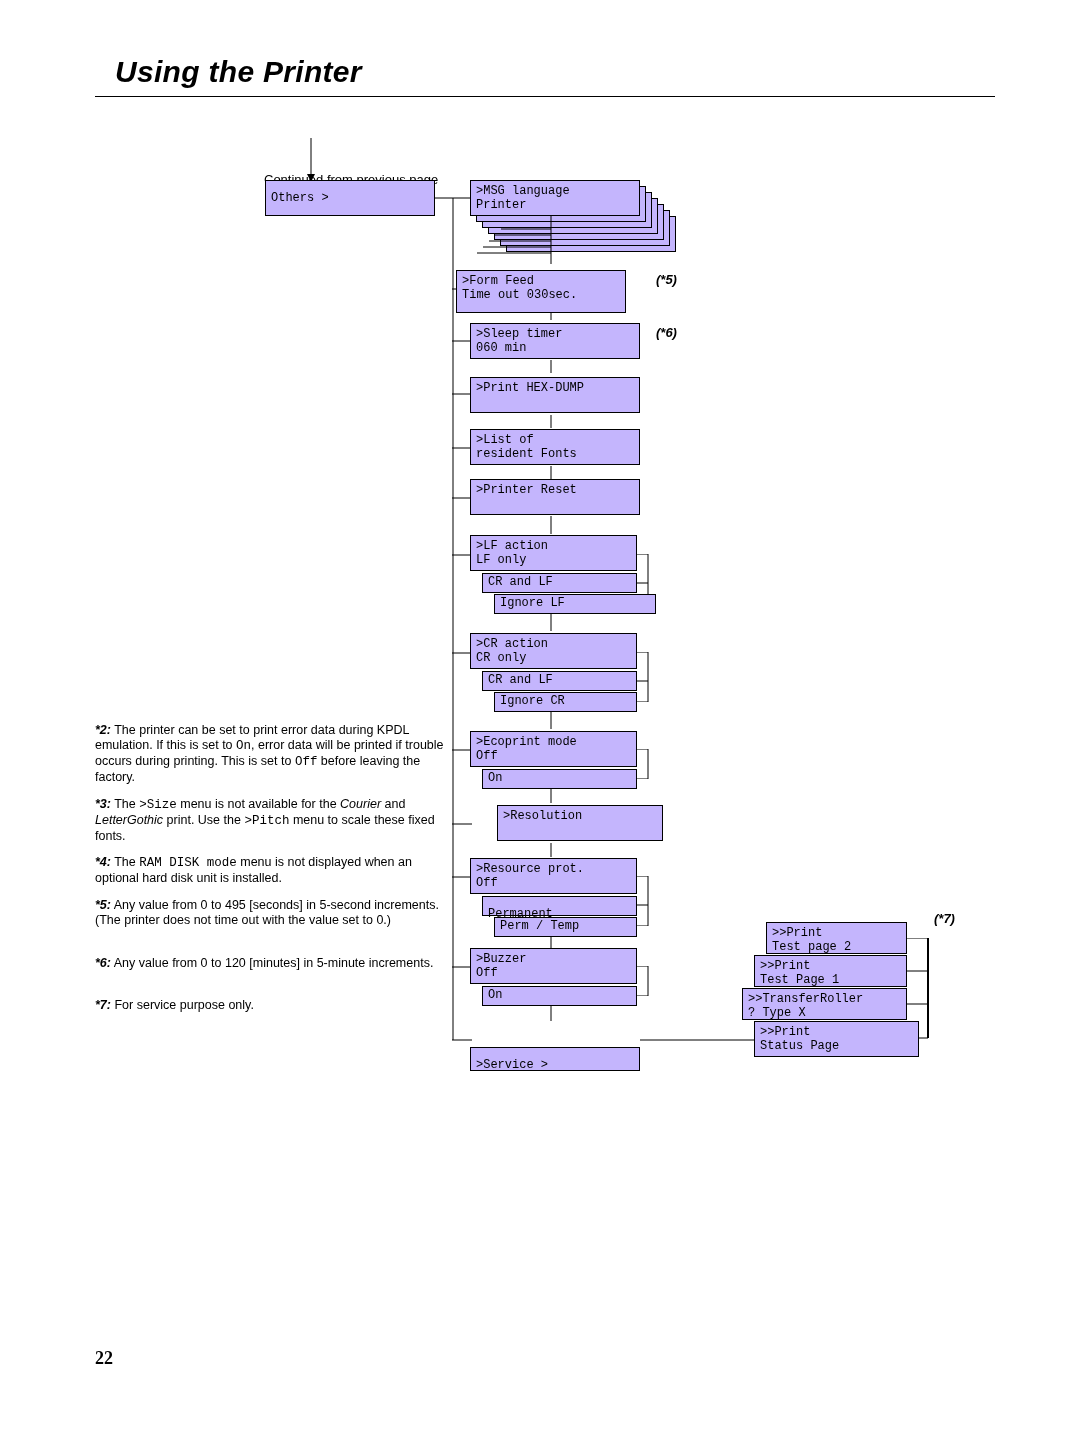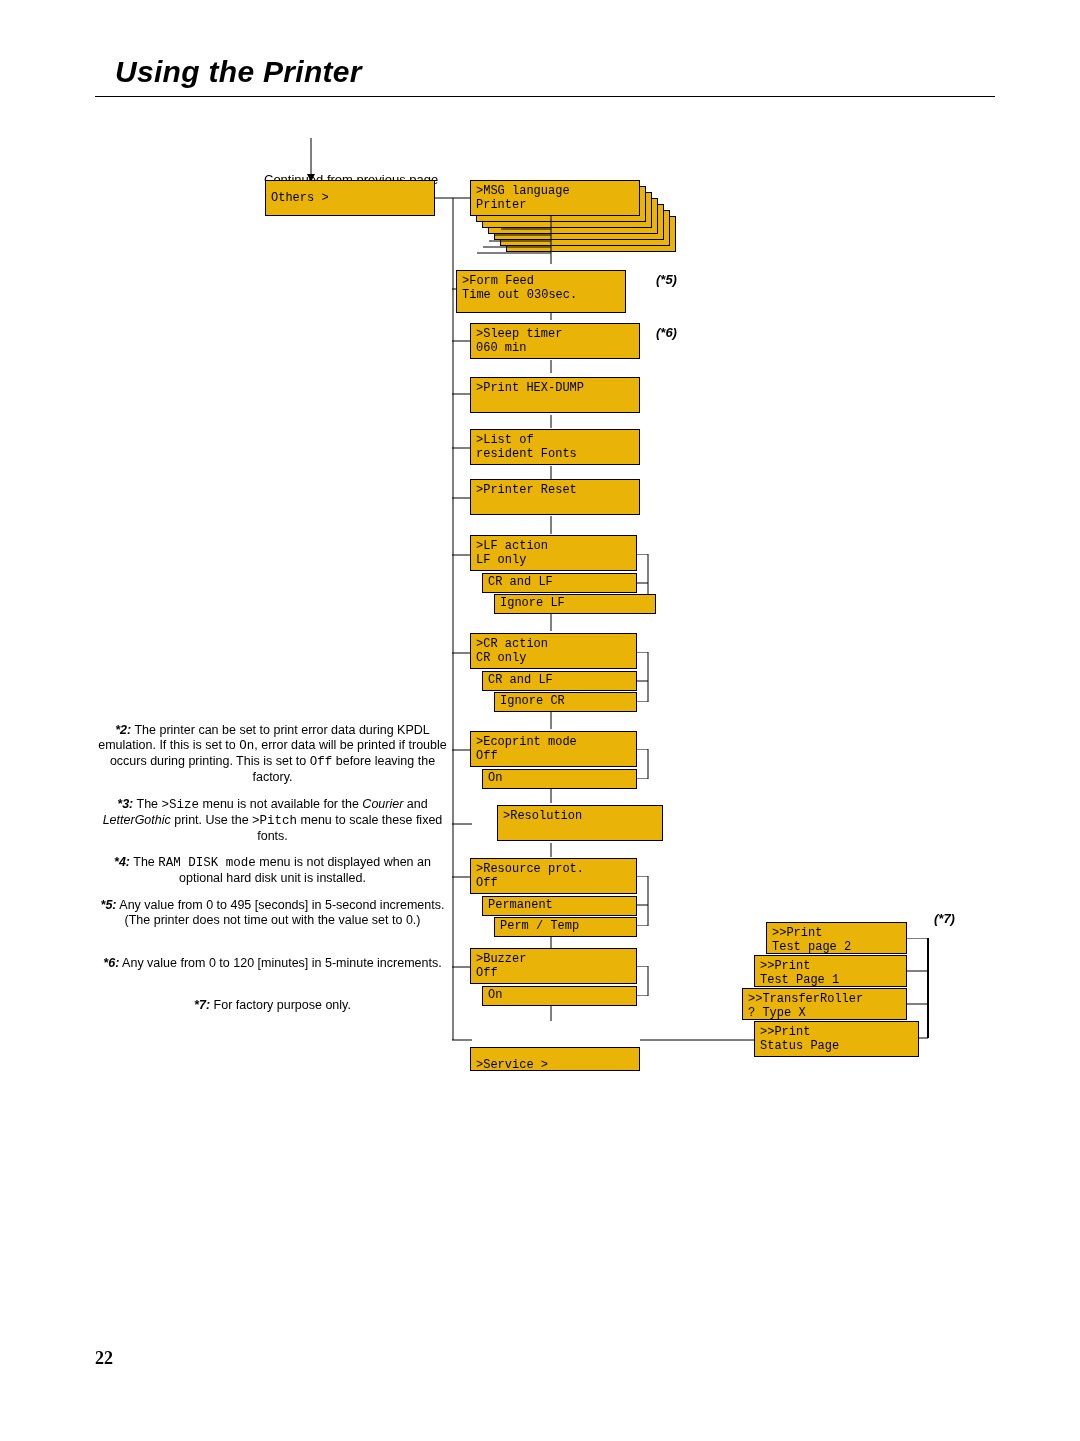--- a/index.html
+++ b/index.html
@@ -41,33 +41,32 @@
     position: absolute;
     left: 95px;
     top: 1348px;
     font-size: 18px;
     font-weight: bold;
     font-family: "Times New Roman", serif;
   }
   .box {
     position: absolute;
     border: 1px solid #000;
-    background: #eab308;
+    background: #c4b5fd;
     font-family: "Courier New", monospace;
     font-size: 12px;
     padding: 3px 5px;
     box-sizing: border-box;
   }
   .note-area {
     position: absolute;
     left: 95px;
     width: 355px;
     font-size: 12.5px;
     line-height: 1.2;
-    text-align: center;
   }
   .note-key {
     font-style: italic;
     font-weight: bold;
   }
   .mono-inline {
     font-family: "Courier New", monospace;
   }
   .ital { font-style: italic; }
   .sup-note {
@@ -250,21 +249,21 @@
     <line x1="0" y1="0" x2="11" y2="0" stroke="#000"></line>
     <line x1="0" y1="30" x2="11" y2="30" stroke="#000"></line>
   </svg>
 
 <div class="box" style="left:497px;top:805px;width:166px;height:36px">&gt;Resolution</div>
 
 <div class="box" style="left:470px;top:858px;width:167px;height:36px;z-index:3">
   <span>&gt;Resource prot.</span><br>
   <span>  Off</span>
 </div>
-<div class="box" style="left:482px;top:896px;width:155px;height:20px;padding-top:1px;z-index:2">  Permanent</div>
+<div class="box" style="left:482px;top:896px;width:155px;height:20px;padding-top:10px;z-index:2">  Permanent</div>
 <div class="box" style="left:494px;top:917px;width:143px;height:20px;padding-top:1px;z-index:1">  Perm / Temp</div>
 <svg class="abs" style="left:637px;top:876px" width="12" height="50">
     <line x1="11" y1="0" x2="11" y2="50" stroke="#000"></line>
     <line x1="0" y1="0" x2="11" y2="0" stroke="#000"></line>
     <line x1="0" y1="29" x2="11" y2="29" stroke="#000"></line>
     <line x1="0" y1="50" x2="11" y2="50" stroke="#000"></line>
   </svg>
 
 <div class="box" style="left:470px;top:948px;width:167px;height:36px;z-index:2">
   <span>&gt;Buzzer</span><br>
@@ -324,14 +323,14 @@
 <div class="note-area" style="top:898px">
   <span class="note-key">*5:</span>
   <span>Any value from 0 to 495 [seconds] in 5-second increments. (The printer does not time out with the value set to 0.)</span>
 </div>
 <div class="note-area" style="top:956px">
   <span class="note-key">*6:</span>
   <span>Any value from 0 to 120 [minutes] in 5-minute increments.</span>
 </div>
 <div class="note-area" style="top:998px">
   <span class="note-key">*7:</span>
-  <span>For factory purpose only.</span>
+  <span>For service purpose only.</span>
 </div>
 
 </body></html>

